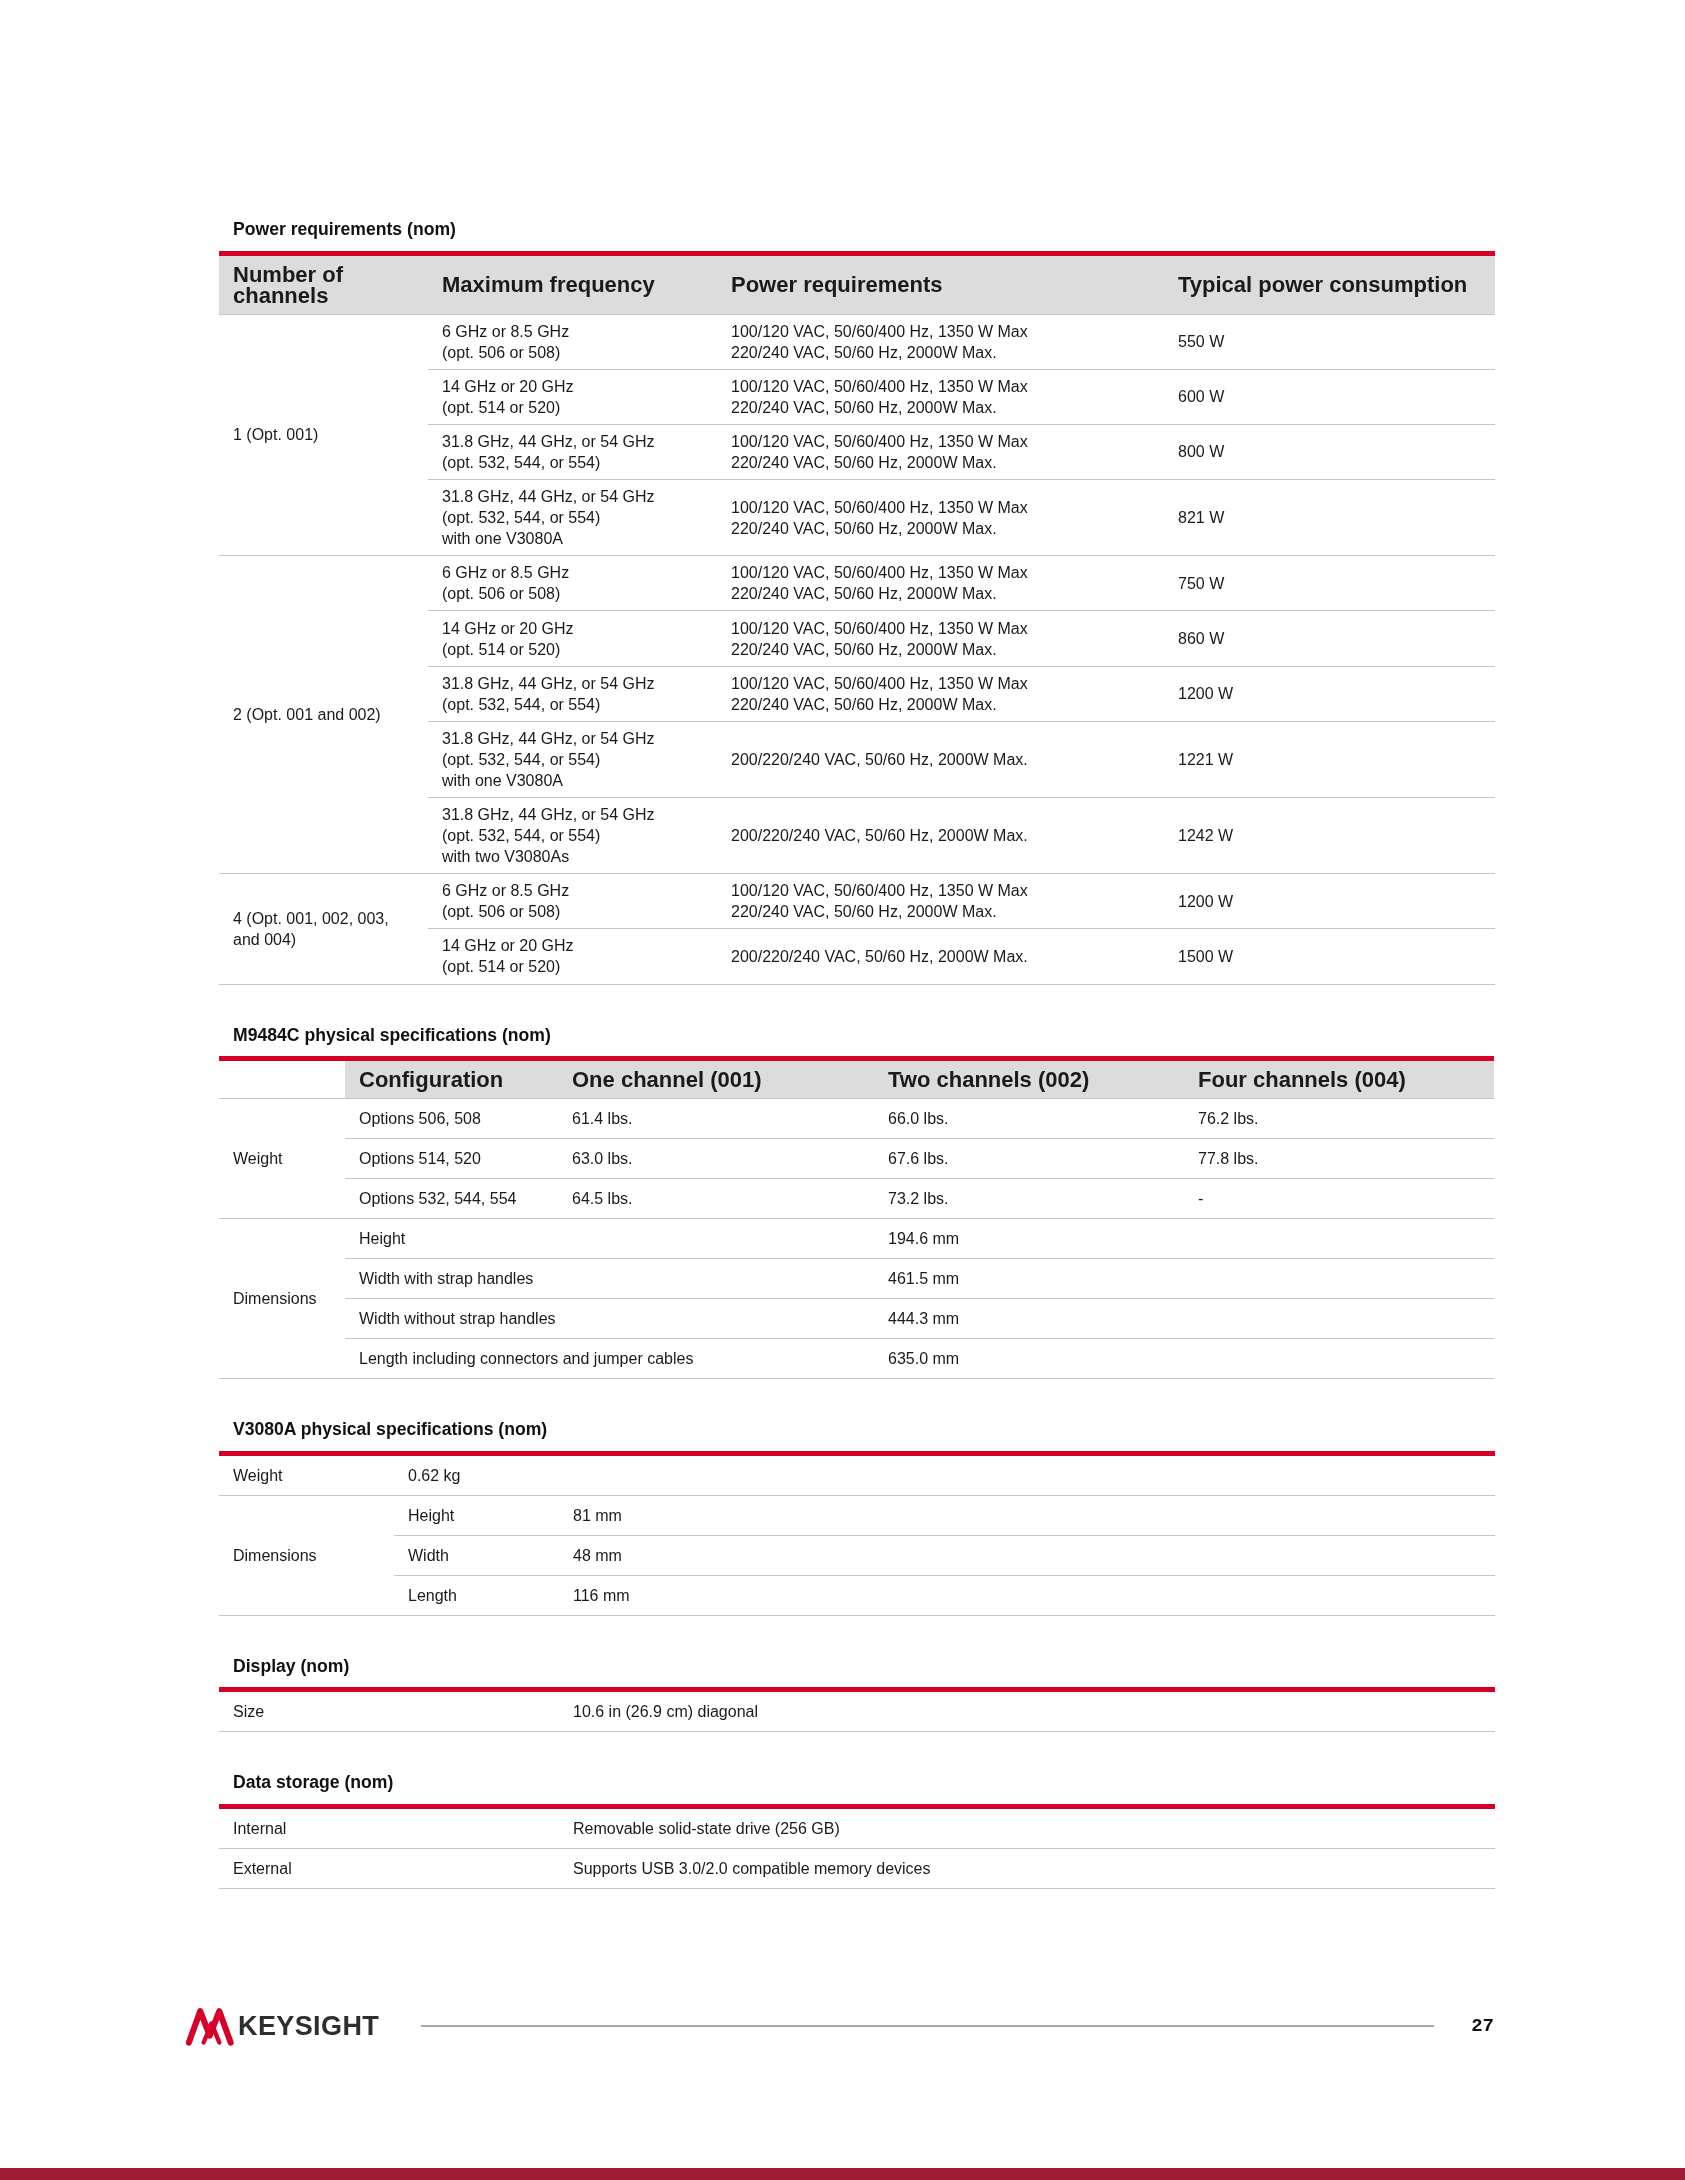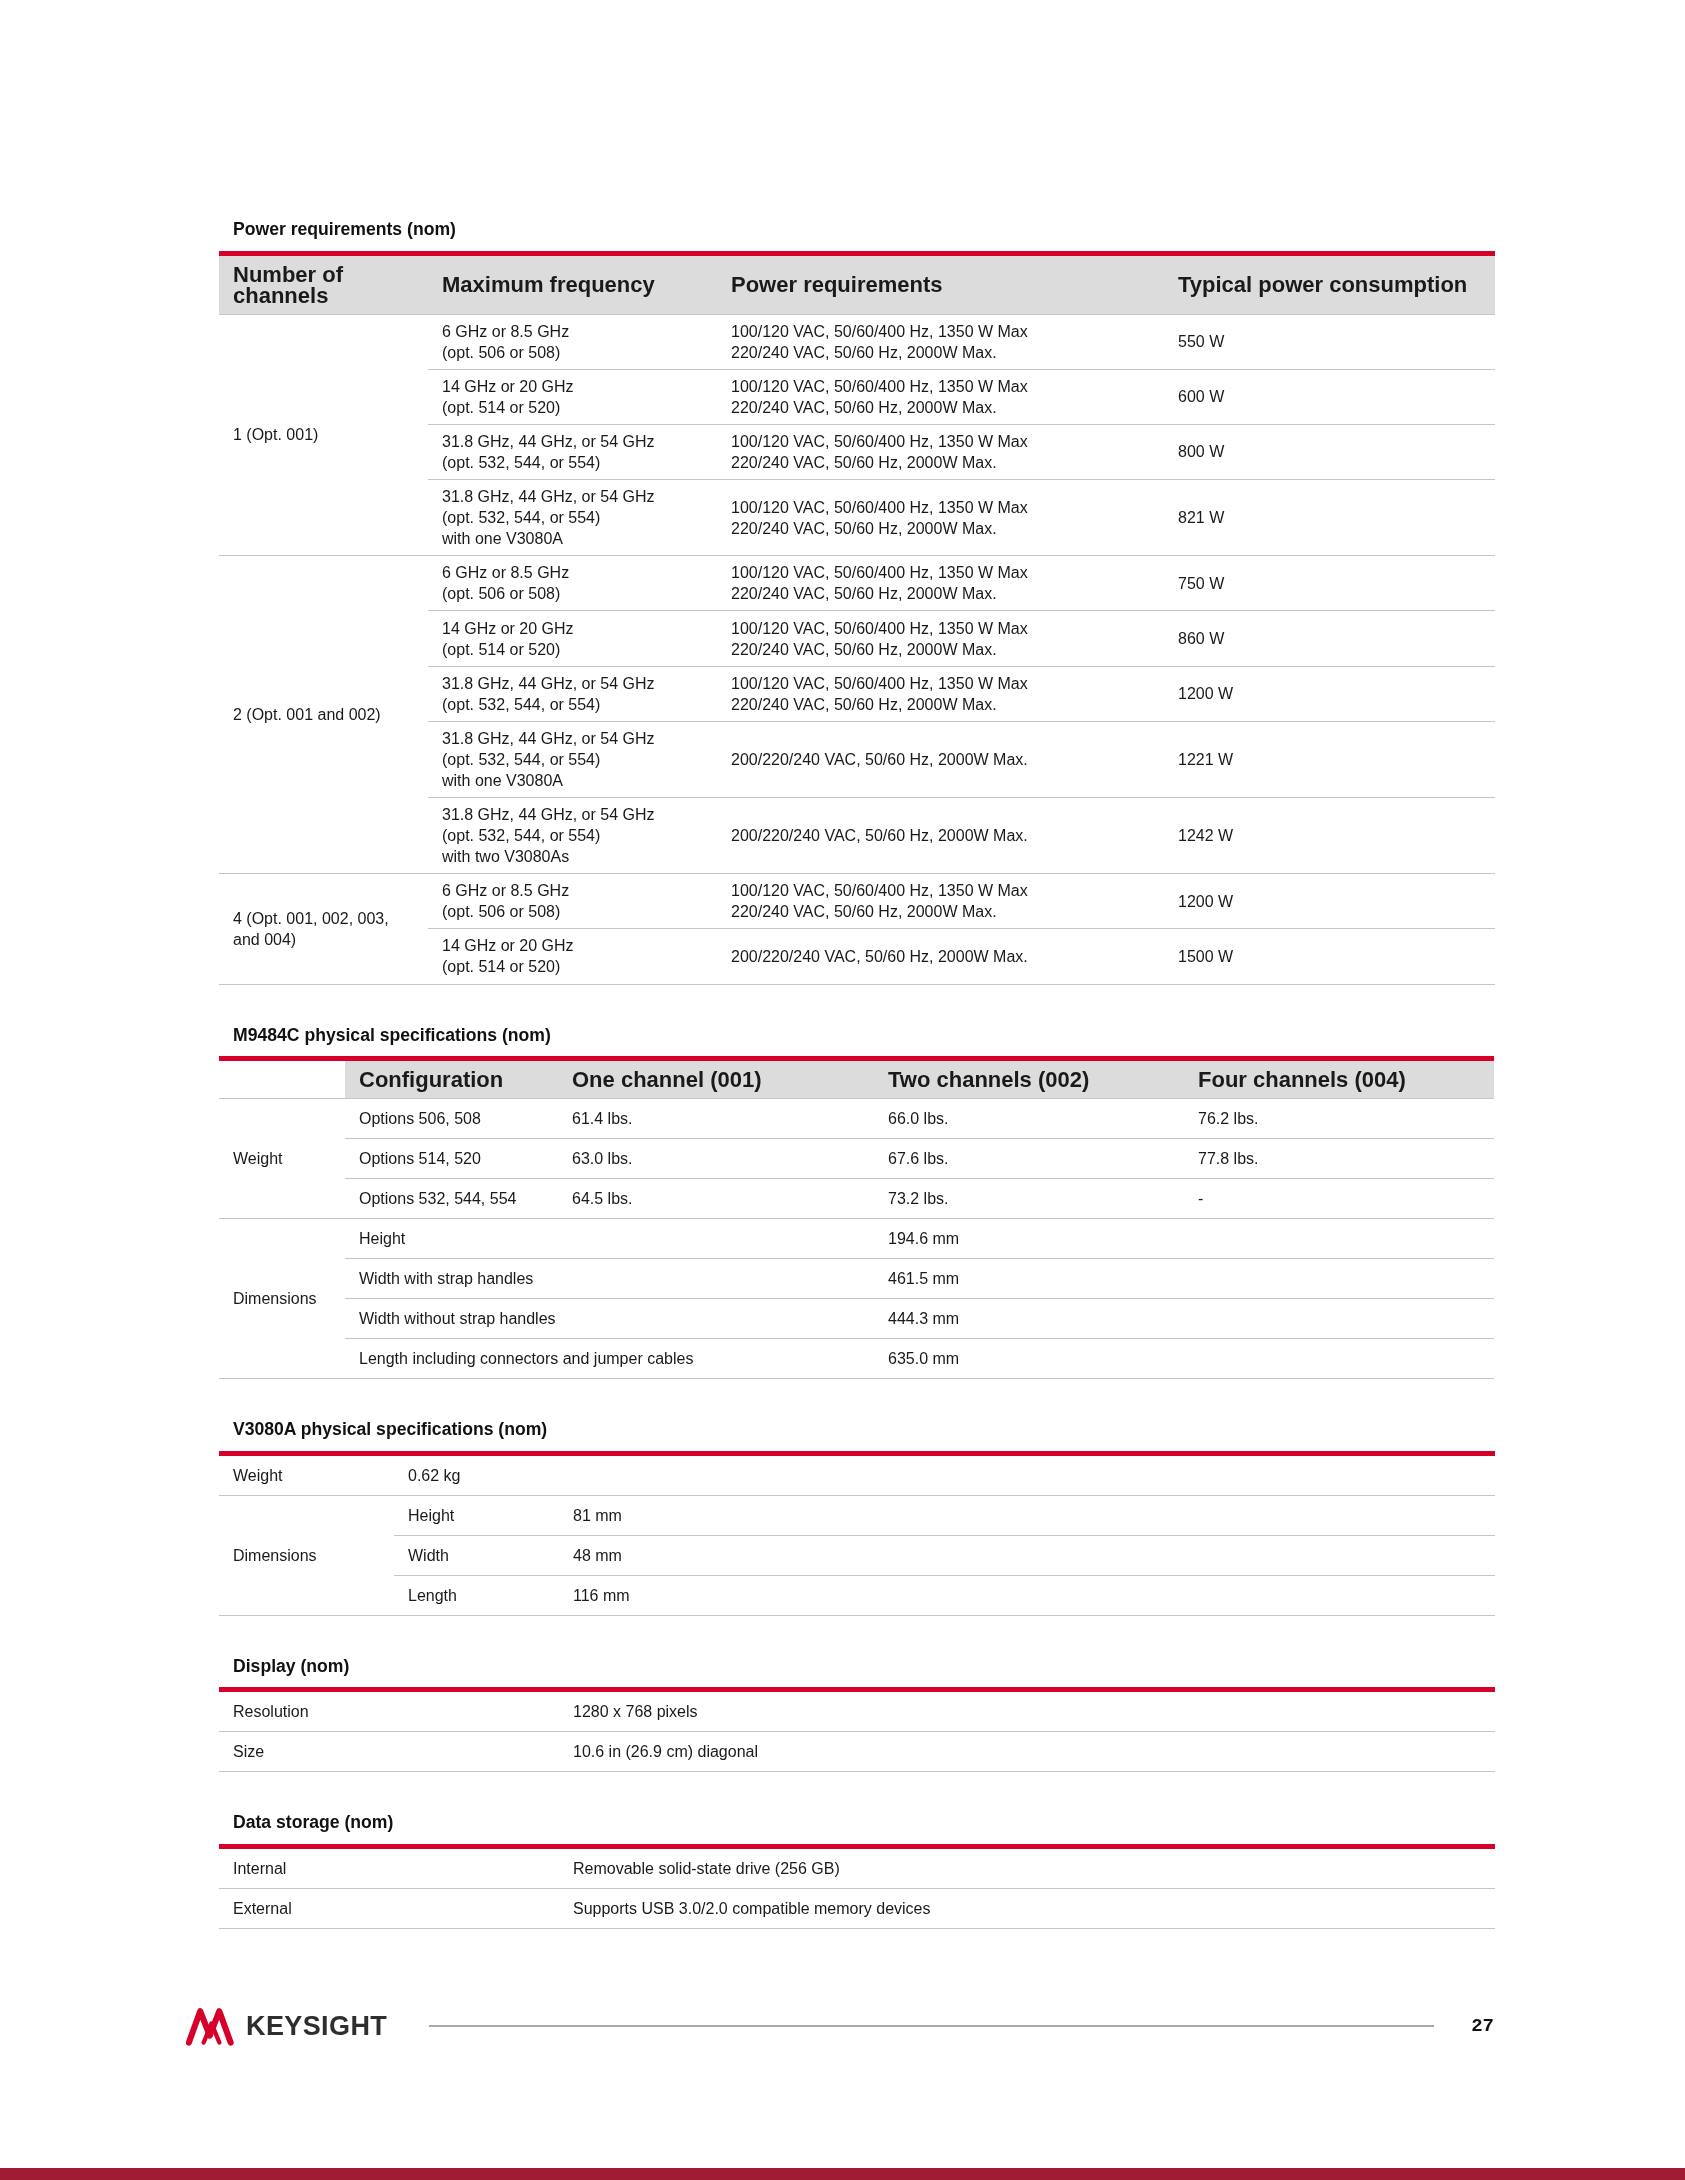--- a/index.html
+++ b/index.html
@@ -44,21 +44,21 @@
   }
   table.spec.compact td { padding: 9px 14px; }
   td.group { vertical-align: middle; }
 
   .footer {
     position: absolute;
     left: 186px; top: 2006px;
     width: 1308px;
     display: flex; align-items: center;
   }
-  .brand { display: flex; align-items: center; gap: 9px; }
+  .brand { display: flex; align-items: center; gap: 1px; }
   .brand-name {
     font-size: 27px; font-weight: 700; color: #2e2e2e; letter-spacing: 0.4px;
   }
   .footer-rule {
     flex: 1; height: 1.8px; background: #a8a8a8;
     margin: 0 37px 0 42px;
   }
   .page-number { font-size: 19px; font-weight: 700; color: #111; font-family: Liberation Mono, monospace; }
 
   .bottom-bar {
@@ -261,24 +261,20 @@
       </tbody>
     </table>
 
     <h2 class="section-title">Display (nom)</h2>
     <table class="spec compact">
       <colgroup>
         <col style="width:340px">
           <col style="width:936px">
       </colgroup>
       <tbody>
-        <tr>
-          <td>Resolution</td>
-          <td>1280 x 768 pixels</td>
-        </tr>
         <tr>
           <td>Size</td>
           <td>10.6 in (26.9 cm) diagonal</td>
         </tr>
       </tbody>
     </table>
 
     <h2 class="section-title">Data storage (nom)</h2>
     <table class="spec compact">
       <colgroup>

